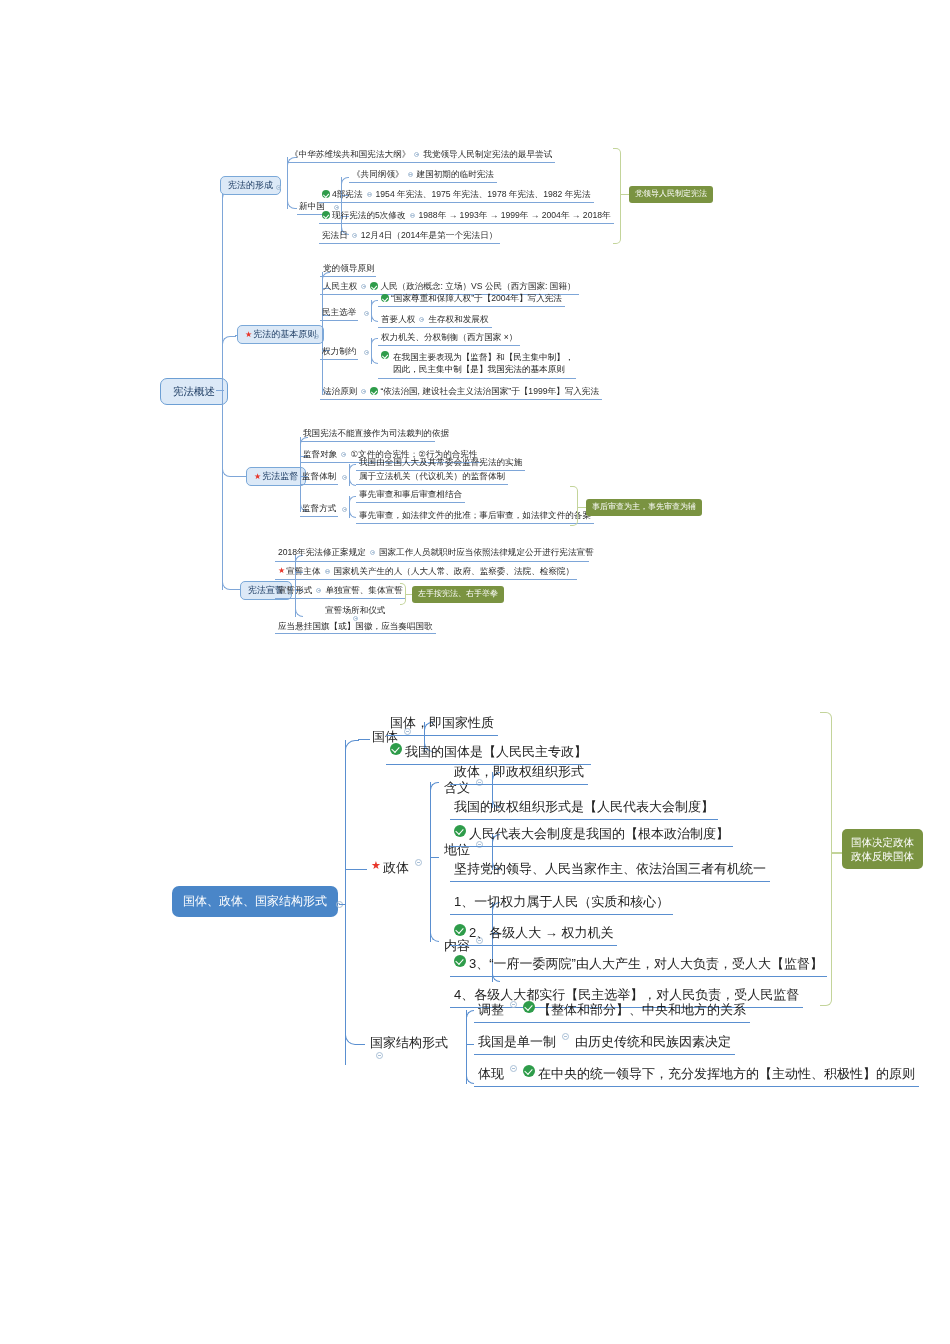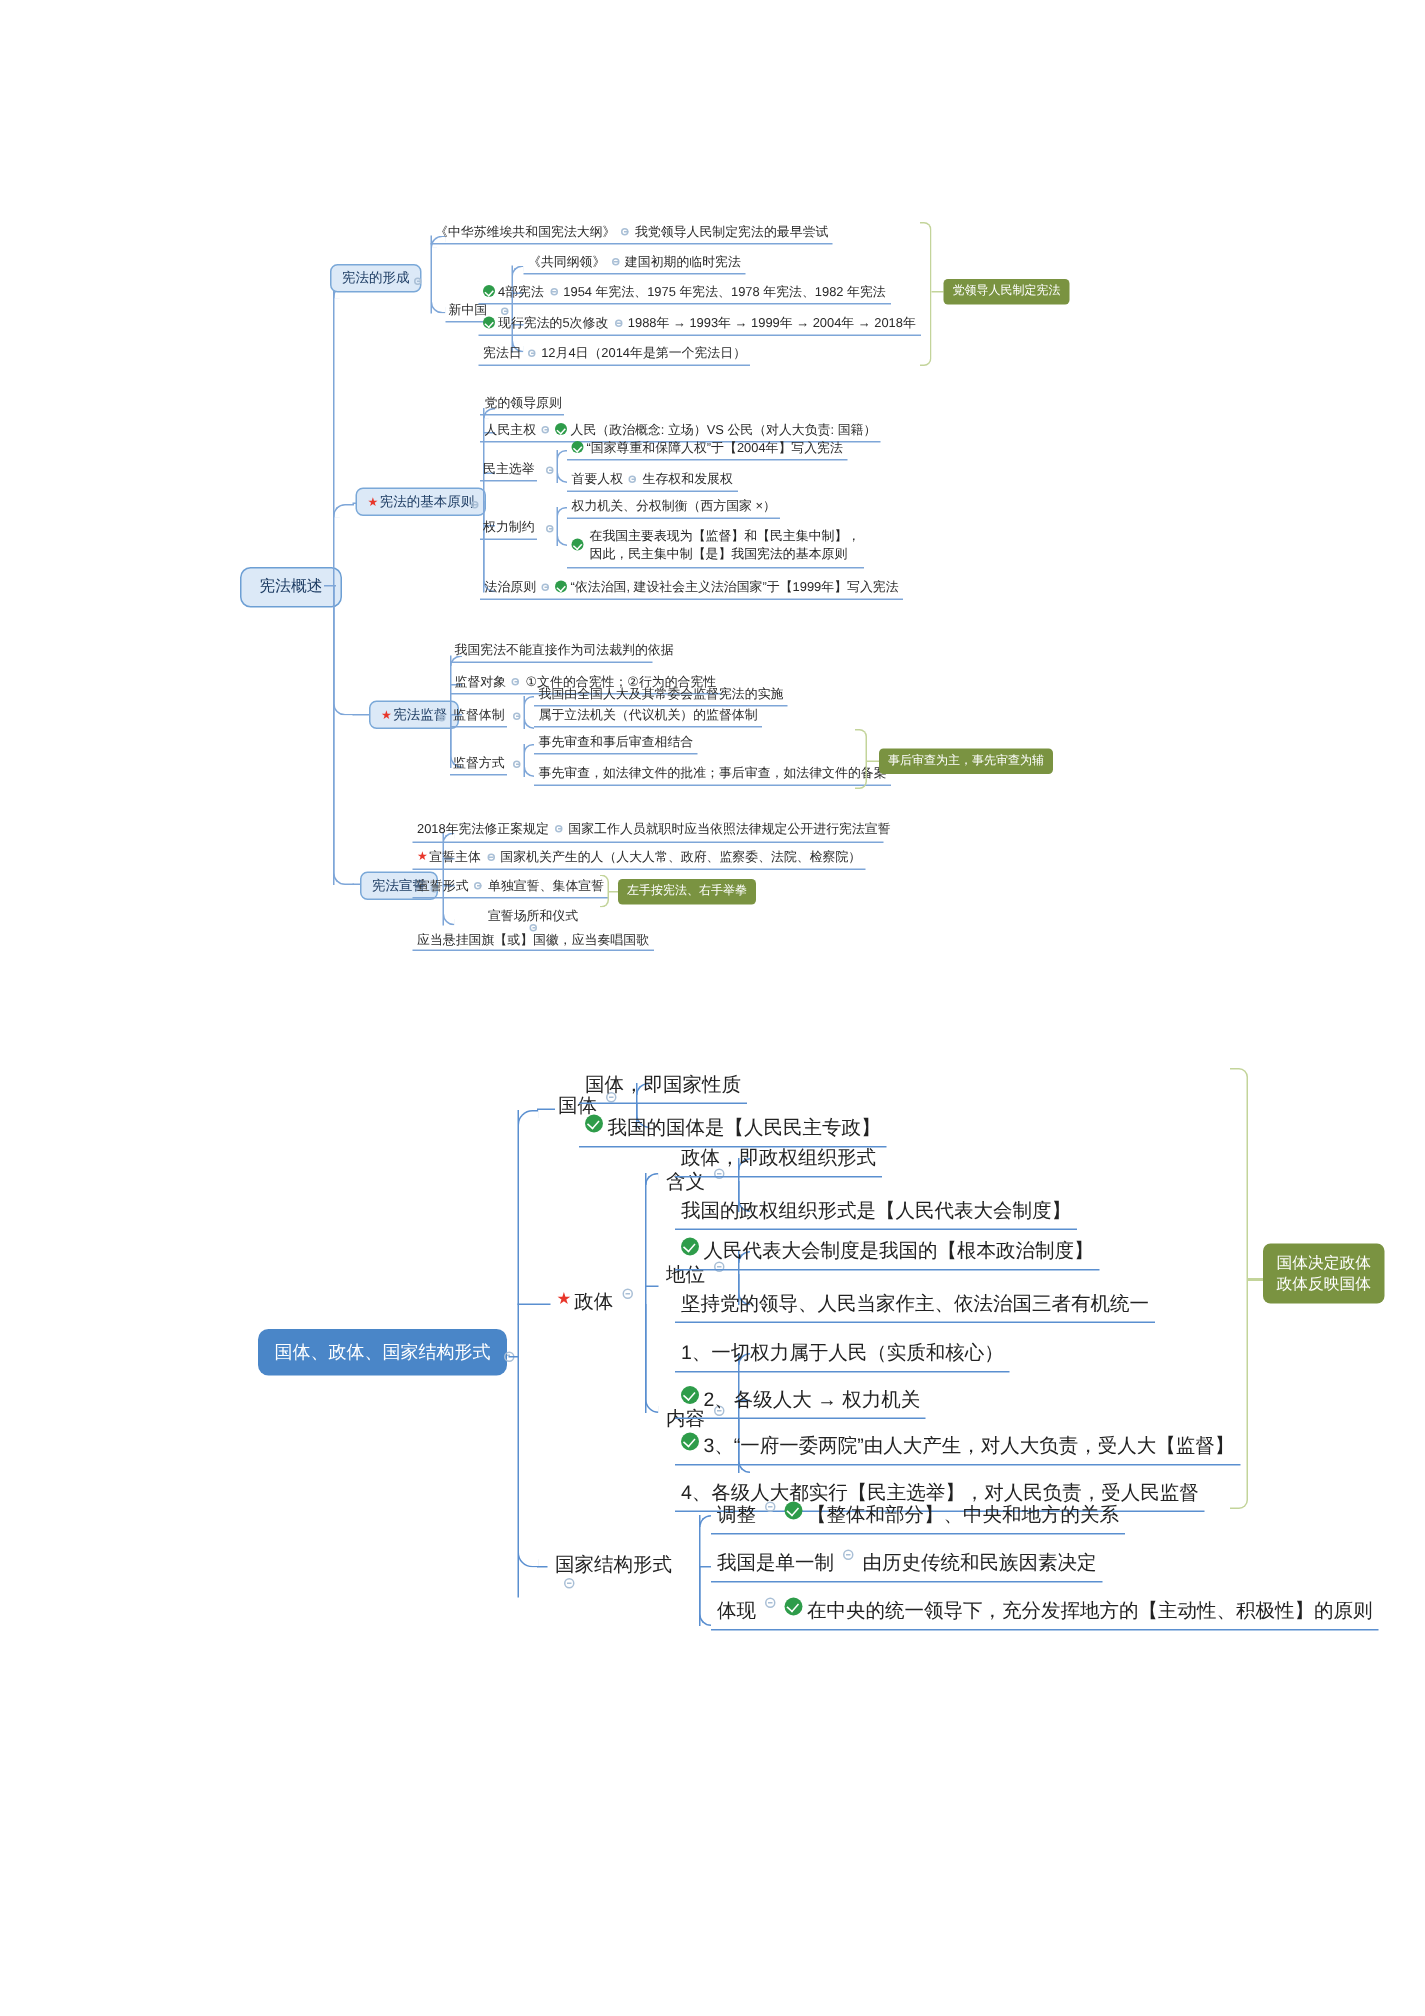--- a/index.html
+++ b/index.html
@@ -286,21 +286,21 @@
 
 <div class="node t nb" style="left:320px; top:262px;">
   <span>党的领导原则</span>
 </div>
 <div class="ln lnh" style="left:320px; top:276px; width:56px;"></div>
 
 <div class="node t" style="left:320px; top:280px;">
   <span>人民主权</span>
   <span class="dot"></span>
   <span class="chk"></span>
-  <span>人民（政治概念: 立场）VS 公民（对人大负责: 国籍）</span>
+  <span>人民（政治概念: 立场）VS 公民（西方国家: 国籍）</span>
 </div>
 
 <div class="node lbl" style="left:320px; top:306px;">
   <span>民主选举</span>
 </div>
 <span class="dot" style="position:absolute;left:360px;top:311px;"></span>
 <div class="ln lnv" style="left:371px; top:300px; height:22px;"></div>
 <div class="elbu" style="left:371px; top:300px; width:7px; height:6px;"></div>
 <div class="elb" style="left:371px; top:312px; width:7px; height:10px;"></div>
 
@@ -318,21 +318,21 @@
   <span>权力制约</span>
 </div>
 <span class="dot" style="position:absolute;left:360px;top:350px;"></span>
 <div class="ln lnv" style="left:371px; top:338px; height:26px;"></div>
 <div class="elbu" style="left:371px; top:338px; width:7px; height:6px;"></div>
 <div class="elb" style="left:371px; top:350px; width:7px; height:14px;"></div>
 
 <div class="node t" style="left:378px; top:331px;">
   <span>权力机关、分权制衡（西方国家 ×）</span>
 </div>
-<div class="node" style="left:378px; top:350px; border-bottom:1.1px solid #7ea6d8; padding:1px 3px 2px 3px; align-items:center;">
+<div class="node" style="left:378px; top:350px; border-bottom:1.1px solid #7ea6d8; padding:1px 3px 2px 3px; align-items:flex-start;">
   <span class="chk" style="margin-right:4px;"></span>
   <span style="display:flex; flex-direction:column; font-size:8.6px; line-height:1.45;">
     <span>在我国主要表现为【监督】和【民主集中制】，</span>
     <span>因此，民主集中制【是】我国宪法的基本原则</span>
   </span>
 </div>
 
 <div class="node t" style="left:320px; top:385px;">
   <span>法治原则</span>
   <span class="dot"></span>

